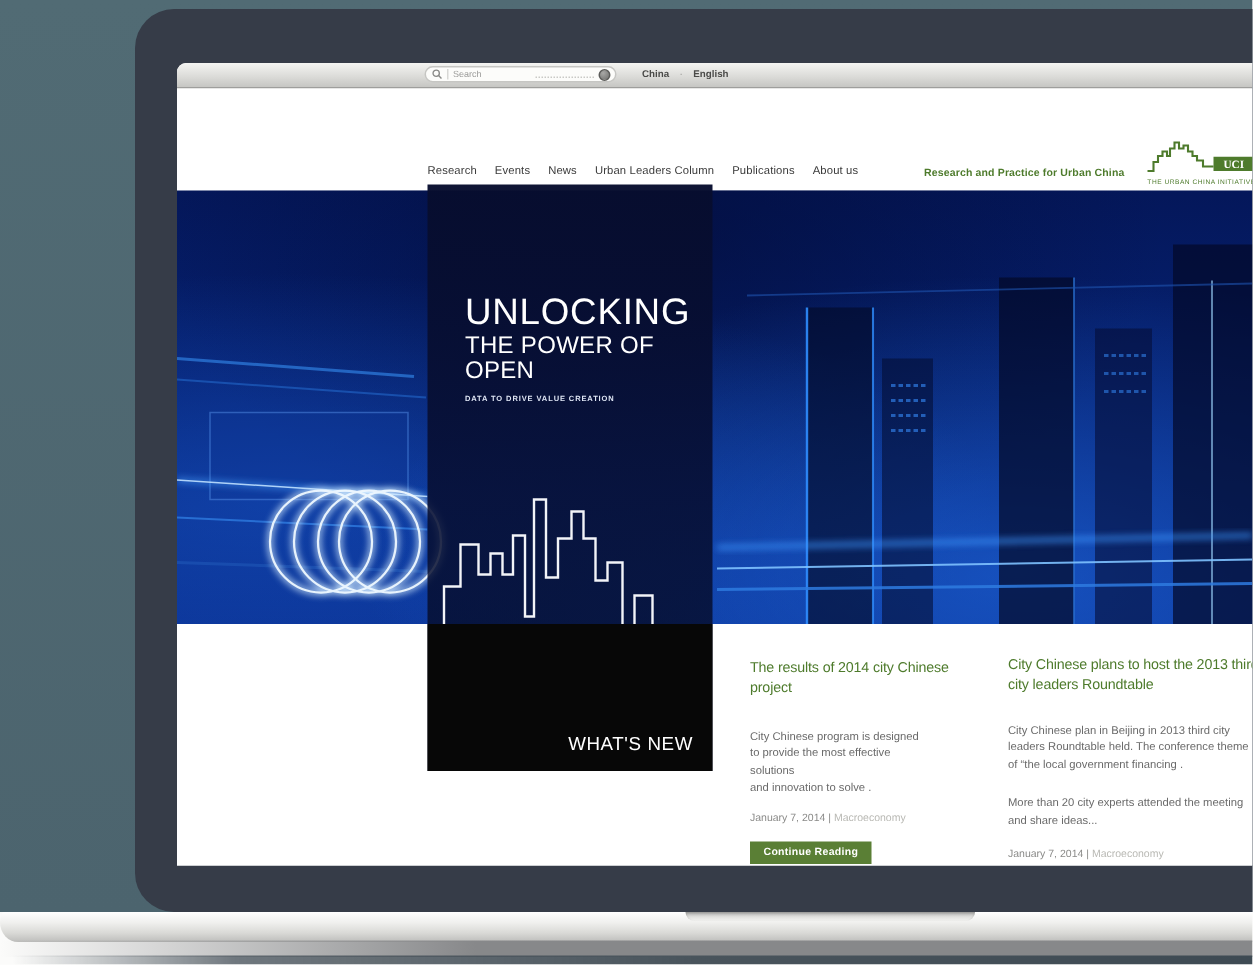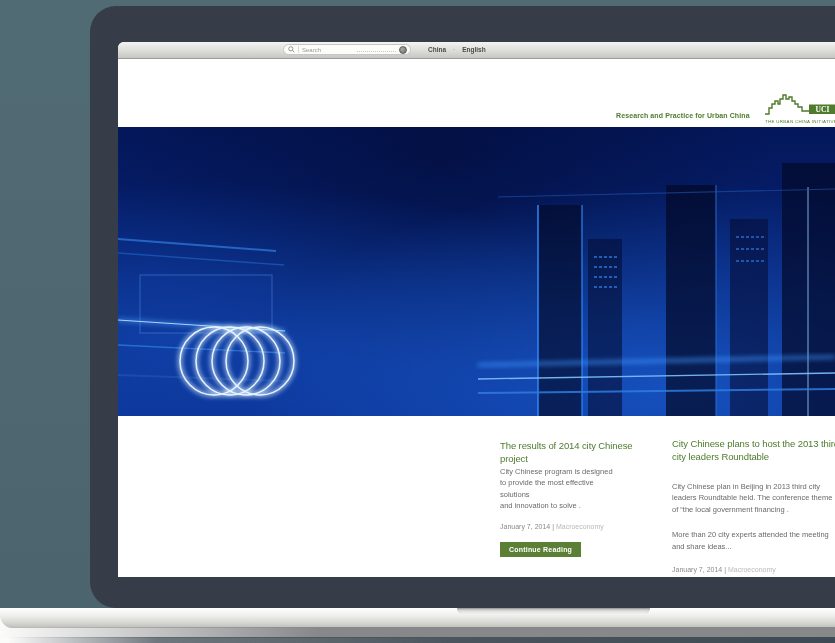--- a/index.html
+++ b/index.html
@@ -66,21 +66,21 @@
   .whats-new{position:absolute;right:13px;bottom:11px;color:#fff;font-size:12.5px;letter-spacing:.4px;}
 
   
   .articles{position:relative;height:162px;background:#fff;}
   .article{position:absolute;}
   .article.a1{left:382px;top:23px;width:160px;}
   .article.a2{left:554px;top:21px;width:176px;}
   .article h3{margin:0;font-size:9.5px;font-weight:normal;color:#4e7b2c;
     line-height:1.4;letter-spacing:-.1px;cursor:pointer;}
   .article .body{font-size:7.5px;color:#6a6a6a;line-height:1.55;white-space:pre-line;}
-  .a1 .body{}
+  .a1 .body{margin-top:19px;}
   .a2 .body{margin-top:17px;}
   .a2 .body2{margin-top:14px;font-size:7.5px;color:#6a6a6a;line-height:1.55;white-space:pre-line;}
   .meta{font-size:7px;color:#8a8a88;}
   .a1 .meta{margin-top:11px;}
   .a2 .meta{margin-top:13px;}
   .meta .cat{color:#b9b9b4;}
   .cta{display:inline-block;margin-top:12px;background:#5a7f35;color:#fff;
     font-size:7px;font-weight:bold;padding:4px 9px;cursor:pointer;letter-spacing:.2px;}
 
   
@@ -118,20 +118,28 @@
         <span class="circle-btn"></span>
       </div>
       <div class="lang">
         <span>China</span>
         <span class="sep">·</span>
         <span>English</span>
       </div>
     </div>
 
     <div class="site-header">
+      <nav class="main-nav">
+        <span>Research</span>
+        <span>Events</span>
+        <span>News</span>
+        <span>Urban Leaders Column</span>
+        <span>Publications</span>
+        <span>About us</span>
+      </nav>
       <div class="tagline">Research and Practice for Urban China</div>
       <div class="logo">
         <svg width="74" height="36" viewBox="0 0 74 36">
           <g>
             <path d="M1,23 L5,23 L5,17 L8,17 L8,13 L11,13 L11,10 L14,10 L14,13 L16,13 L16,8 L19,8 L19,4 L22,4 L22,8 L25,8 L25,6 L28,6 L28,10 L31,10 L31,13 L34,13 L34,16 L38,16 L38,20 L45,20" fill="none" stroke="#4e7b2c" stroke-width="1.4"></path>
             <rect x="45" y="13.5" width="27" height="9.5" fill="#4e7b2c"></rect>
             <text x="58.5" y="21.3" text-anchor="middle" font-family="Liberation Serif, serif" font-size="7.5" font-weight="bold" fill="#ffffff">UCI</text>
           </g>
           <text x="37" y="31.5" text-anchor="middle" font-family="Liberation Sans, sans-serif" font-size="4.4" letter-spacing="0.35" fill="#4e7b2c">THE URBAN CHINA INITIATIVE</text>
         </svg>
@@ -179,20 +187,33 @@
         <path d="M664,36 L664,289" stroke="#55aaff" stroke-width="2" opacity=".9" filter="url(#glow)"></path>
         <path d="M690,60 L690,289" stroke="#9fd6ff" stroke-width="1" opacity=".8"></path>
         <path d="M476,130 L500,130 M476,140 L500,140 M476,150 L500,150 M476,160 L500,160" stroke="#2a6fd0" stroke-width="2" stroke-dasharray="3,2" opacity=".8"></path>
         <path d="M618,110 L646,110 M618,122 L646,122 M618,134 L646,134" stroke="#2a6fd0" stroke-width="2" stroke-dasharray="3,2" opacity=".7"></path>
         <path d="M380,70 L717,62" stroke="#1f54b0" stroke-width="1.2" opacity=".6"></path>
         <path d="M360,238 L717,230" stroke="#3f97ff" stroke-width="2.6" opacity=".9" filter="url(#glow)"></path>
         <path d="M360,252 L717,246" stroke="#7fc2ff" stroke-width="1.3" opacity=".9"></path>
         <path d="M360,266 L717,262" stroke="#2e7be0" stroke-width="2" opacity=".85"></path>
       </svg>
 
+      <div class="hero-panel">
+        <div class="hero-heading">
+          <div class="l1">UNLOCKING</div>
+          <div class="l2">THE POWER OF OPEN</div>
+        </div>
+        <div class="hero-sub">DATA TO DRIVE VALUE CREATION</div>
+        <svg class="skyline" width="175" height="90" viewBox="0 0 175 90">
+          <polyline points="3,89 3,62 14,62 14,34 26,34 26,54 34,54 34,40 42,40 42,54 49,54 49,28 57,28 57,82 63,82 63,4 71,4 71,56 79,56 79,30 88,30 88,12 96,12 96,30 104,30 104,58 112,58 112,46 122,46 122,89 130,89 130,68 142,68 142,89 172,89" fill="none" stroke="#f2f4f8" stroke-width="1.6"></polyline>
+        </svg>
+        <div class="panel-black">
+          <span class="whats-new">WHAT'S NEW</span>
+        </div>
+      </div>
     </div>
 
     <div class="articles">
       <div class="article a1">
         <h3>The results of 2014 city Chinese project</h3>
         <div class="body">City Chinese program is designed
 to provide the most effective
 solutions
 and innovation to solve .</div>
         <div class="meta">

